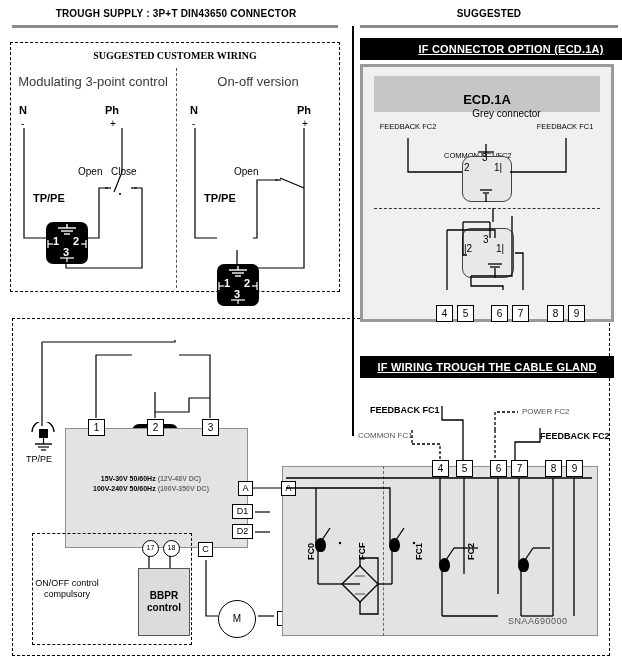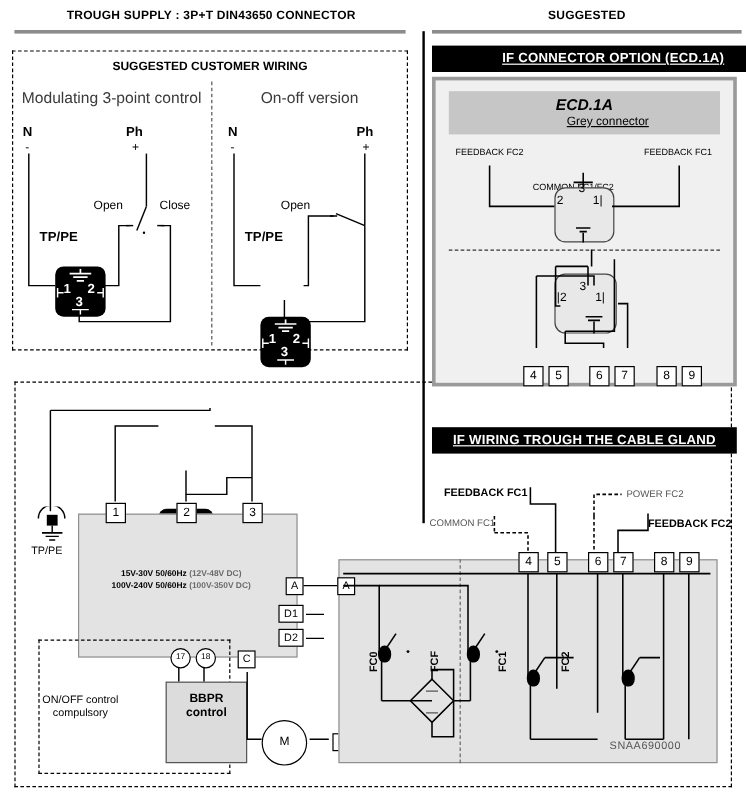--- a/index.html
+++ b/index.html
@@ -17,22 +17,22 @@
   .banner{background:#000;color:#fff;font-size:11px;font-weight:bold;
           text-align:center;line-height:22px;height:22px;letter-spacing:.2px;}
   .banner span{text-decoration:underline;}
 
   
   .dashbox{border:1px dashed #000;box-sizing:border-box;}
   .greybox{background:#e3e3e3;border:1px solid #8f8f8f;box-sizing:border-box;}
   .outer-grey{background:#f0f0f0;border:3px solid #9a9a9a;box-sizing:border-box;}
 
   .hdr-grey{background:#c6c6c6;text-align:center;box-sizing:border-box;}
-  .hdr-grey .t1{font-size:13px;font-weight:bold;line-height:16px;padding-top:4px;font-style:italic;}
-  .hdr-grey .t2{font-size:10px;text-decoration:underline;line-height:12px;padding-left:39px;}
+  .hdr-grey .t1{font-size:13px;font-weight:bold;line-height:16px;padding-top:16px;}
+  .hdr-grey .t2{font-size:10px;line-height:12px;padding-left:39px;}
 
   .lbl{font-size:9px;}
   .lbl-b{font-size:9px;font-weight:bold;}
   .lbl-sm{font-size:7.5px;}
   .lbl-gr{font-size:8px;color:#555;}
 
   .subttl{font-size:10px;font-weight:bold;text-align:center;}
   .subcap{font-size:13px;color:#3a3a3a;text-align:center;}
 
   
@@ -59,34 +59,34 @@
 </style>
 </head>
 <body>
 
 <div class="abs sec-title nosel" style="left:0;top:8px;width:352px;">TROUGH SUPPLY : 3P+T DIN43650 CONNECTOR</div>
 <div class="abs rule" style="left:12px;top:25px;width:326px;"></div>
 
 <div class="abs" style="left:352px;top:26px;width:2px;height:410px;background:#000;"></div>
 
 <div class="abs dashbox" style="left:10px;top:42px;width:330px;height:250px;"></div>
-<div class="abs subttl nosel" style="left:10px;top:50px;width:330px;">SUGGESTED CUSTOMER WIRING</div>
+<div class="abs subttl nosel" style="left:10px;top:50px;width:330px;font-family:Liberation Serif, serif;">SUGGESTED CUSTOMER WIRING</div>
 
 <div class="abs" style="left:176px;top:68px;width:0;height:220px;border-left:1px dashed #555;"></div>
 
 <div class="abs subcap nosel" style="left:14px;top:74px;width:158px;">Modulating 3-point control</div>
 <div class="abs subcap nosel" style="left:182px;top:74px;width:152px;">On-off version</div>
 
 <div class="abs lbl-b nosel" style="left:19px;top:104px;font-size:11px;">N</div>
 <div class="abs nosel" style="left:21px;top:118px;font-size:10px;">-</div>
 <div class="abs lbl-b nosel" style="left:105px;top:104px;font-size:11px;">Ph</div>
 <div class="abs nosel" style="left:110px;top:118px;font-size:10px;">+</div>
 
 <div class="abs lbl nosel" style="left:78px;top:166px;font-size:10px;">Open</div>
-<div class="abs lbl nosel" style="left:133px;top:166px;font-size:10px;">Close</div>
+<div class="abs lbl nosel" style="left:111px;top:166px;font-size:10px;">Close</div>
 <div class="abs lbl-b nosel" style="left:33px;top:192px;font-size:11px;">TP/PE</div>
 
 <svg class="abs" style="left:10px;top:100px;" width="170" height="190">
   <g stroke="#000" stroke-width="1.2" fill="none">
 
     <path d="M14,28 L14,138 L36,138"></path>
 
     <path d="M112,28 L112,72"></path>
 
     <path d="M112,72 L104,92"></path>
@@ -247,21 +247,21 @@
     <path d="M7,32 L22,32"></path>
     <path d="M7,52 L22,52"></path>
   </g>
 </svg>
 
 <div class="abs dashbox" style="left:32px;top:533px;width:160px;height:112px;"></div>
 <div class="abs onoff nosel" style="left:28px;top:578px;width:78px;">
   <span>ON/OFF control</span><br>
   <span>compulsory</span>
 </div>
-<div class="abs bbpr" style="left:138px;top:568px;width:68px;height:68px;padding-top:8px;">
+<div class="abs bbpr" style="left:138px;top:568px;width:52px;height:68px;padding-top:21px;">
   <span>BBPR</span><br>
   <span>control</span>
 </div>
 
 <div class="abs" style="left:142px;top:540px;width:15px;height:15px;border:1px solid #000;
      border-radius:50%;background:#fff;font-size:7px;text-align:center;line-height:13px;">17</div>
 <div class="abs" style="left:163px;top:540px;width:15px;height:15px;border:1px solid #000;
      border-radius:50%;background:#fff;font-size:7px;text-align:center;line-height:13px;">18</div>
 
 <svg class="abs" style="left:138px;top:548px;" width="60" height="26">

